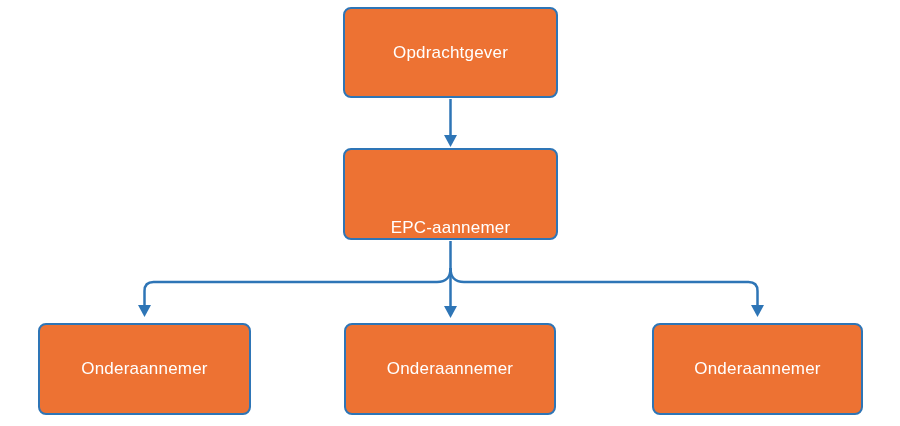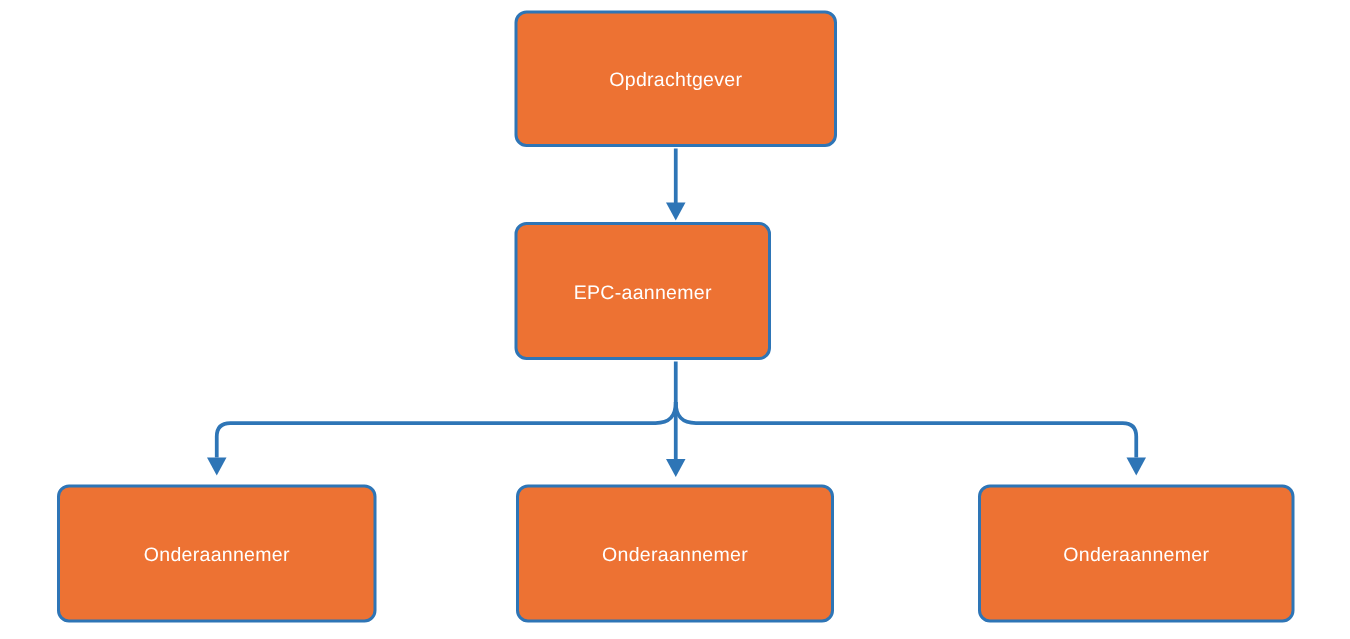--- a/index.html
+++ b/index.html
@@ -26,26 +26,26 @@
   .node {
     position: absolute;
     box-sizing: border-box;
     background: #ED7233;
     border: 2px solid #2E75B6;
     border-radius: 8px;
     display: flex;
     align-items: center;
     justify-content: center;
     color: #ffffff;
-    font-size: 13px;
+    font-size: 17px;
     letter-spacing: 0.2px;
     text-align: center;
   }
   .node-top           { left: 343px; top: 7px;   width: 215px; height: 91px; }
-  .node-middle        { left: 343px; top: 148px; width: 171px; height: 92px; }
+  .node-middle        { left: 343px; top: 148px; width: 215px; height: 92px; align-items: flex-end; }
   .node-bottom-left   { left: 38px;  top: 323px; width: 213px; height: 92px; }
   .node-bottom-center { left: 344px; top: 323px; width: 212px; height: 92px; }
   .node-bottom-right  { left: 652px; top: 323px; width: 211px; height: 92px; }
 </style>
 </head>
 <body>
 
 <div class="canvas">
 
   <svg class="connector-layer" viewBox="0 0 900 426" xmlns="http://www.w3.org/2000/svg">

